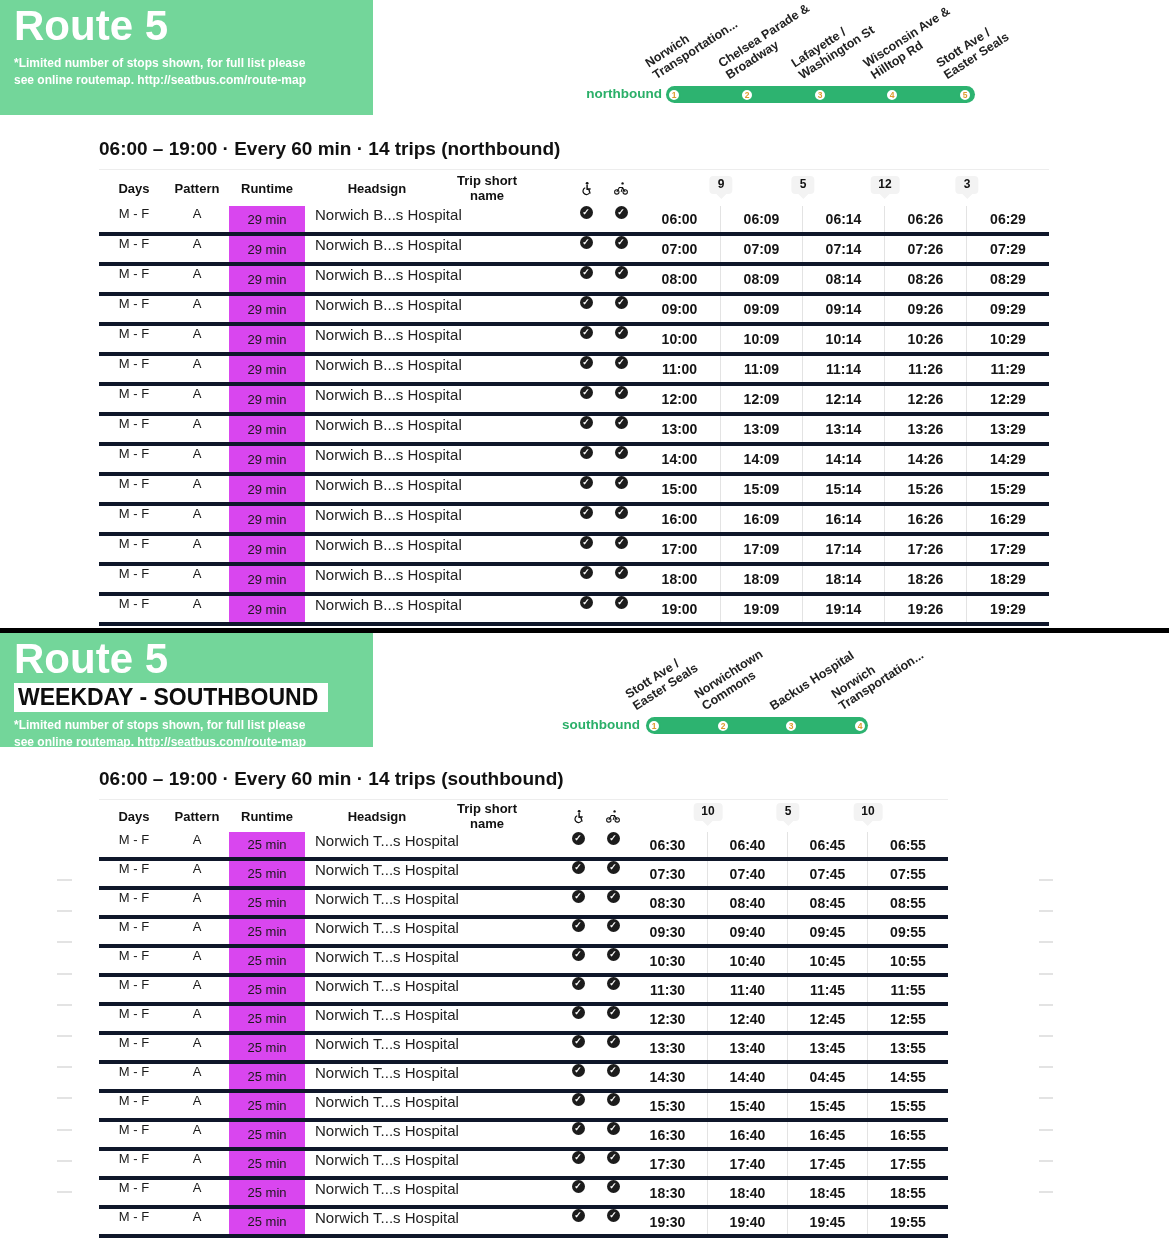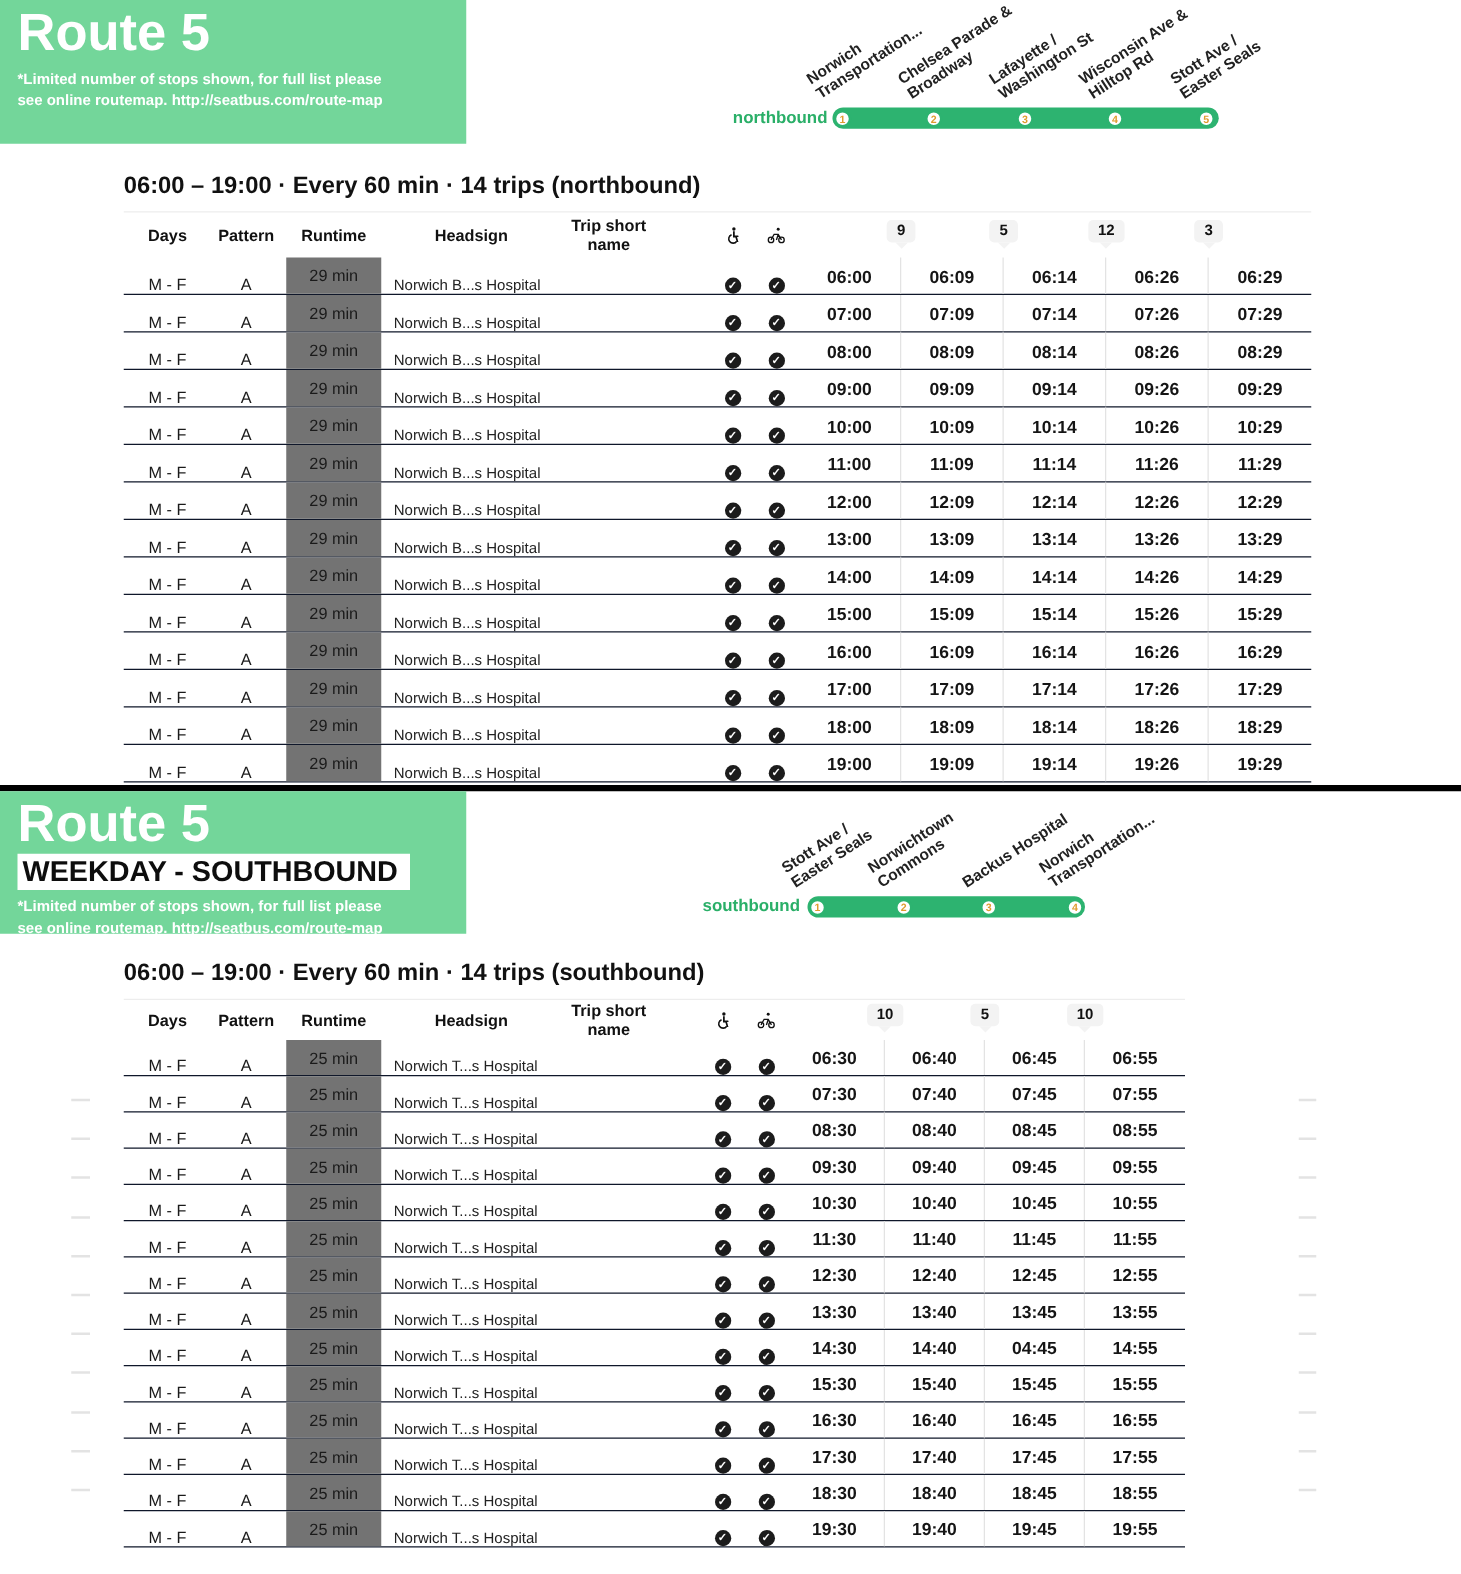--- a/index.html
+++ b/index.html
@@ -59,32 +59,32 @@
   .summary { font-size: 19px; font-weight: bold; color: #111; }
   .summary-rule { height: 1px; background: #ededed; margin-top: 9px; }
   #north-schedule .summary-rule { width: 950px; }
   #south-schedule .summary-rule { width: 849px; }
 
   .thead { display: flex; align-items: center; }
   #north-schedule .thead { height: 36px; }
   #south-schedule .thead { height: 32px; }
   .thead .cell { font-weight: bold; font-size: 13px; color: #111; }
 
-  .row { display: flex; align-items: flex-end; border-bottom: 1px solid #0f172a; }
+  .row { display: flex; align-items: flex-start; border-bottom: 4px solid #0f172a; }
   #north-schedule .row { height: 30px; }
   #south-schedule .row { height: 29px; }
 
   .cell { text-align: center; font-size: 13px; flex: none; }
   .sp { flex: none; }
   .c-days { width: 70px; }
   .c-pattern { width: 56px; }
   .c-runtime { width: 76px; margin: 0 10px 0 4px; }
-  .row .c-runtime { background: #737373; align-self: stretch;
+  .row .c-runtime { background: #d946ef; align-self: stretch;
     display: flex; align-items: center; justify-content: center; }
-  .c-headsign { width: 124px; text-align: left; font-size: 12px; color: #222; white-space: nowrap; }
+  .c-headsign { width: 124px; text-align: left; font-size: 15px; color: #222; white-space: nowrap; }
   .c-trip { width: 96px; }
   .sp-acc { width: 36px; }
   #south-schedule .sp-acc { width: 28px; }
   .c-acc, .c-bike { width: 30px; display: flex; align-items: center; justify-content: center; }
   .sp-bike { width: 5px; }
   .sp-times { width: 3px; }
   #south-schedule .sp-times { width: 0; }
   .c-time { width: 82px; position: relative; font-size: 14px; font-weight: bold; color: #151515;
     align-self: stretch; display: flex; align-items: center; justify-content: center; }
   #south-schedule .c-time { width: 80px; }

